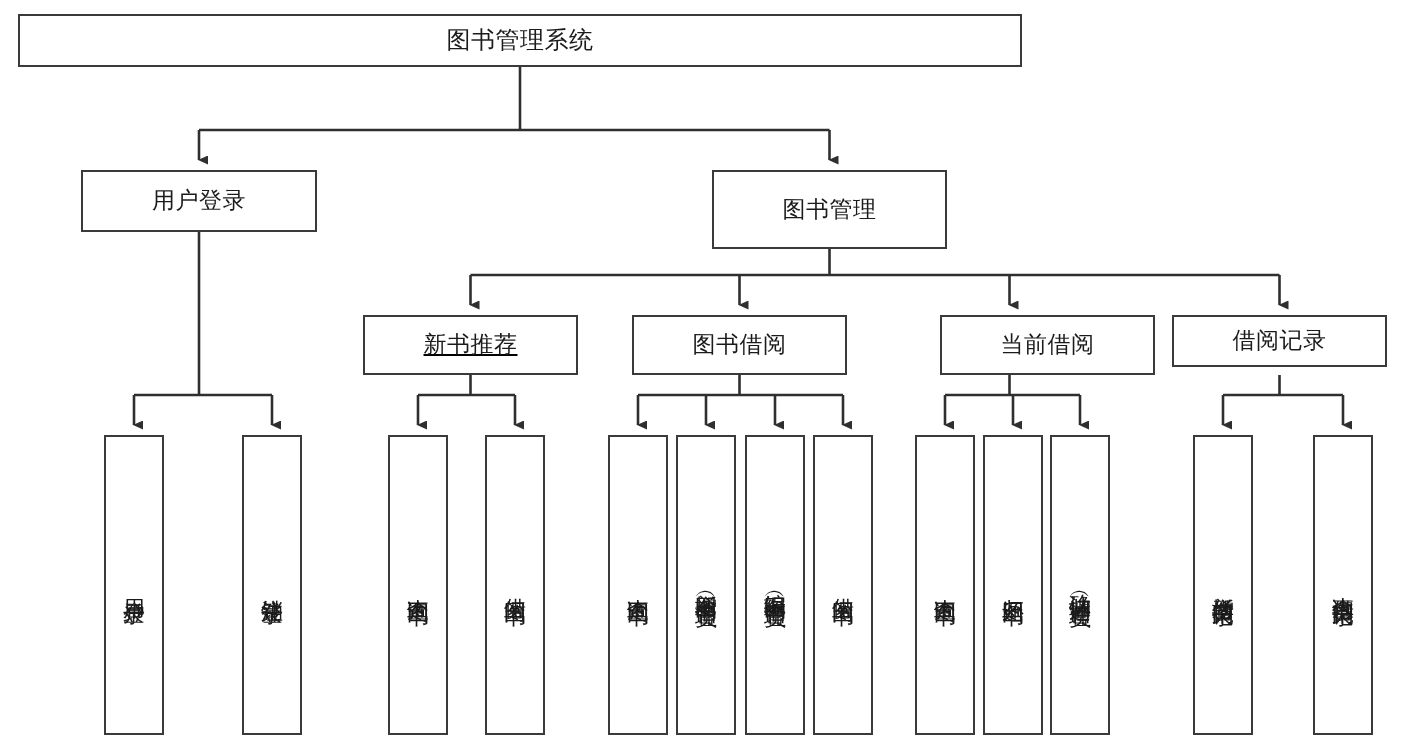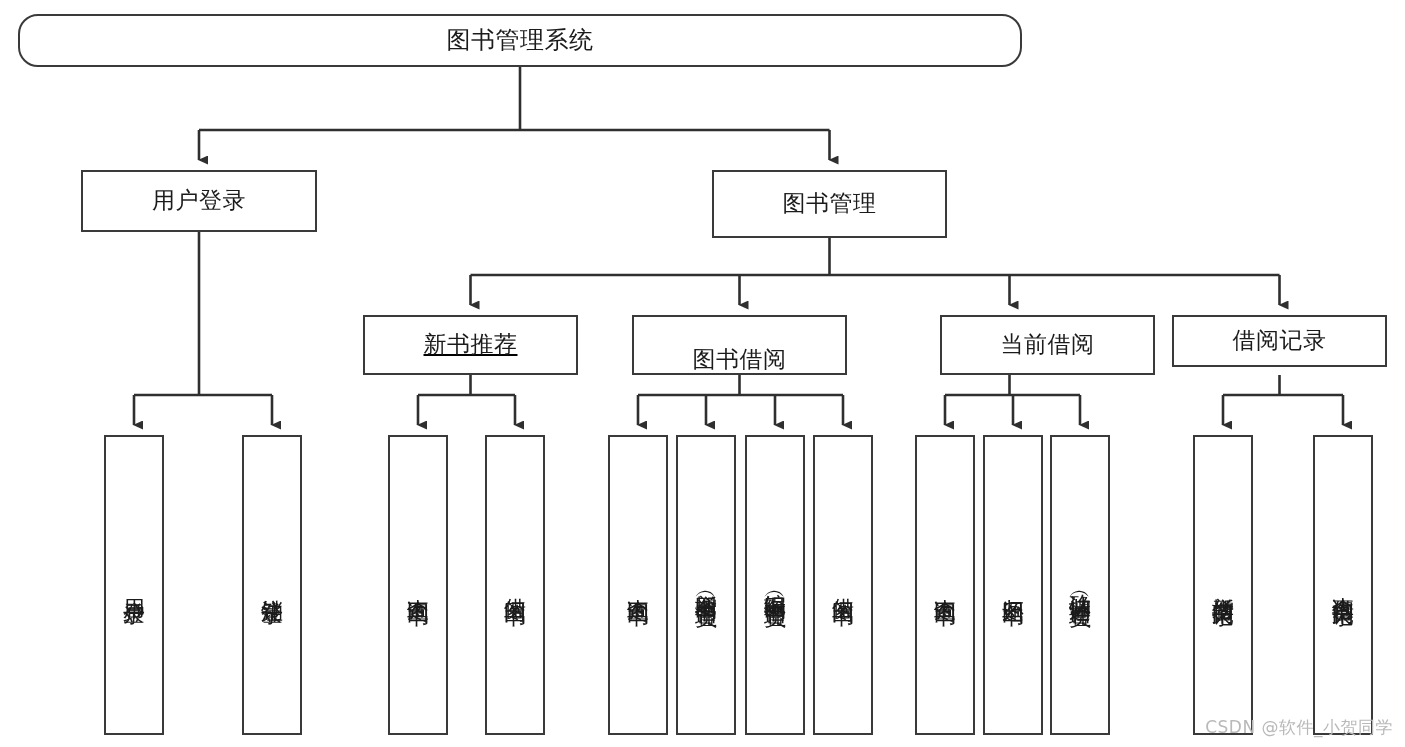--- a/index.html
+++ b/index.html
@@ -110,33 +110,33 @@
         <path d="M 1013 395 L 1013 425" marker-end="url(#arrowhead)"></path>
         <path d="M 1080 395 L 1080 425" marker-end="url(#arrowhead)"></path>
         <path d="M 1279.5 375 L 1279.5 395"></path>
         <path d="M 1223 395 L 1343 395"></path>
         <path d="M 1223 395 L 1223 425" marker-end="url(#arrowhead)"></path>
         <path d="M 1343 395 L 1343 425" marker-end="url(#arrowhead)"></path>
       </g>
   </svg>
 
   <div id="node-layer">
-      <div class="node-box root" style="left: 18px; top: 14px; width: 1004px; height: 53px; border-radius: 20px;">
+      <div class="node-box root" style="left: 18px; top: 14px; width: 1004px; height: 53px;">
         <span class="node-label">图书管理系统</span>
       </div>
       <div class="node-box" style="left: 81px; top: 170px; width: 236px; height: 62px;">
         <span class="node-label">用户登录</span>
       </div>
-      <div class="node-box" style="left: 712px; top: 170px; width: 235px; height: 68px;">
+      <div class="node-box" style="left: 712px; top: 170px; width: 235px; height: 79px;">
         <span class="node-label">图书管理</span>
       </div>
       <div class="node-box" style="left: 363px; top: 315px; width: 215px; height: 60px; text-decoration: underline;">
         <span class="node-label">新书推荐</span>
       </div>
-      <div class="node-box" style="left: 632px; top: 315px; width: 215px; height: 60px; align-items: flex-end;">
+      <div class="node-box" style="left: 632px; top: 315px; width: 215px; height: 60px;">
         <span class="node-label">图书借阅</span>
       </div>
       <div class="node-box" style="left: 902px; top: 315px; width: 215px; height: 60px; margin-left: 38px;">
         <span class="node-label">当前借阅</span>
       </div>
       <div class="node-box" style="left: 1172px; top: 315px; width: 215px; height: 52px;">
         <span class="node-label">借阅记录</span>
       </div>
       <div class="node-box vertical" style="left: 104px; top: 435px; width: 60px; height: 300px;">
         <span class="node-label">用户登录</span>
@@ -172,14 +172,13 @@
         <span class="node-label">确认归还（管理员）</span>
       </div>
       <div class="node-box vertical" style="left: 1193px; top: 435px; width: 60px; height: 300px;">
         <span class="node-label">新增借阅记录</span>
       </div>
       <div class="node-box vertical" style="left: 1313px; top: 435px; width: 60px; height: 300px;">
         <span class="node-label">查询借阅记录</span>
       </div>
     </div>
 
-  <div id="watermark">CSDN @软件_小贺同学</div>
 </div>
 
 </body></html>

